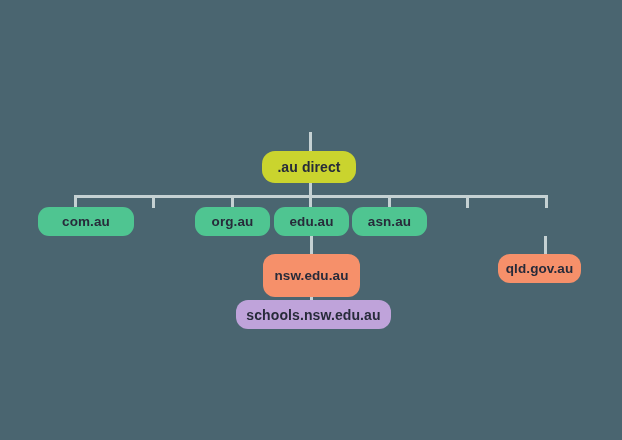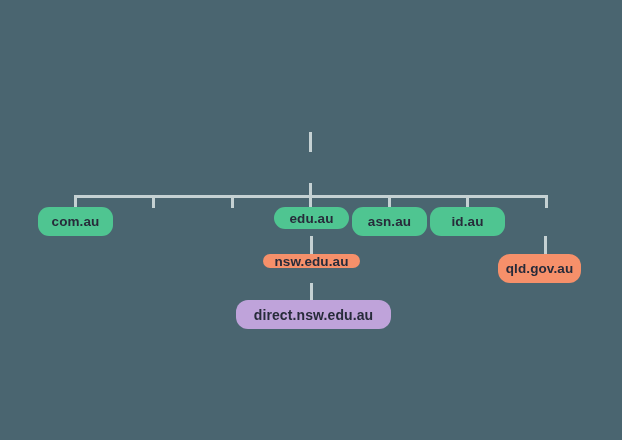--- a/index.html
+++ b/index.html
@@ -54,24 +54,25 @@
   <div class="line" style="left:152px; top:195px; width:3px; height:13px;"></div>
   <div class="line" style="left:231px; top:195px; width:3px; height:13px;"></div>
   <div class="line" style="left:388px; top:195px; width:3px; height:13px;"></div>
   <div class="line" style="left:466px; top:195px; width:3px; height:13px;"></div>
   <div class="line" style="left:545px; top:195px; width:3px; height:13px;"></div>
   <div class="line" style="left:310px; top:236px; width:3px; height:19px;"></div>
   <div class="line" style="left:310px; top:283px; width:3px; height:18px;"></div>
   <div class="line" style="left:544px; top:236px; width:3px; height:19px;"></div>
 
 
+  <div class="node lvl1" style="left: 262px; top: 151px; width: 94px; height: 32px; background-color: rgb(202, 212, 46);">.au direct</div>
 
-  <div class="node lvl2" style="left: 38px; top: 207px; width: 75px; height: 29px; background-color: rgb(79, 197, 145);">com.au</div>
-  <div class="node lvl2" style="left: 274px; top: 207px; width: 75px; height: 22px; background-color: rgb(79, 197, 145);">edu.au</div>
+  <div class="node lvl2" style="left: 38px; top: 207px; width: 96px; height: 29px; background-color: rgb(79, 197, 145);">com.au</div>
+  <div class="node lvl2" style="left: 195px; top: 207px; width: 75px; height: 29px; background-color: rgb(79, 197, 145);">org.au</div>
+  <div class="node lvl2" style="left: 274px; top: 207px; width: 75px; height: 29px; background-color: rgb(79, 197, 145);">edu.au</div>
   <div class="node lvl2" style="left: 352px; top: 207px; width: 75px; height: 29px; background-color: rgb(79, 197, 145);">asn.au</div>
-  <div class="node lvl2" style="left: 430px; top: 207px; width: 75px; height: 29px; background-color: rgb(79, 197, 145);">id.au</div>
 
-  <div class="node lvl3" style="left: 263px; top: 254px; width: 97px; height: 14px; background-color: rgb(246, 144, 106); text-align: center;">nsw.edu.au</div>
+  <div class="node lvl3" style="left: 263px; top: 254px; width: 97px; height: 43px; background-color: rgb(246, 144, 106); text-align: center;">nsw.edu.au</div>
   <div class="node lvl3" style="left: 498px; top: 254px; width: 83px; height: 29px; background-color: rgb(246, 144, 106);">qld.gov.au</div>
 
-  <div class="node lvl4" style="left: 236px; top: 300px; width: 155px; height: 29px; background-color: rgb(191, 163, 218);">direct.nsw.edu.au</div>
+  <div class="node lvl4" style="left: 236px; top: 300px; width: 155px; height: 29px; background-color: rgb(191, 163, 218);">schools.nsw.edu.au</div>
 
 </div>
 
 </body></html>

